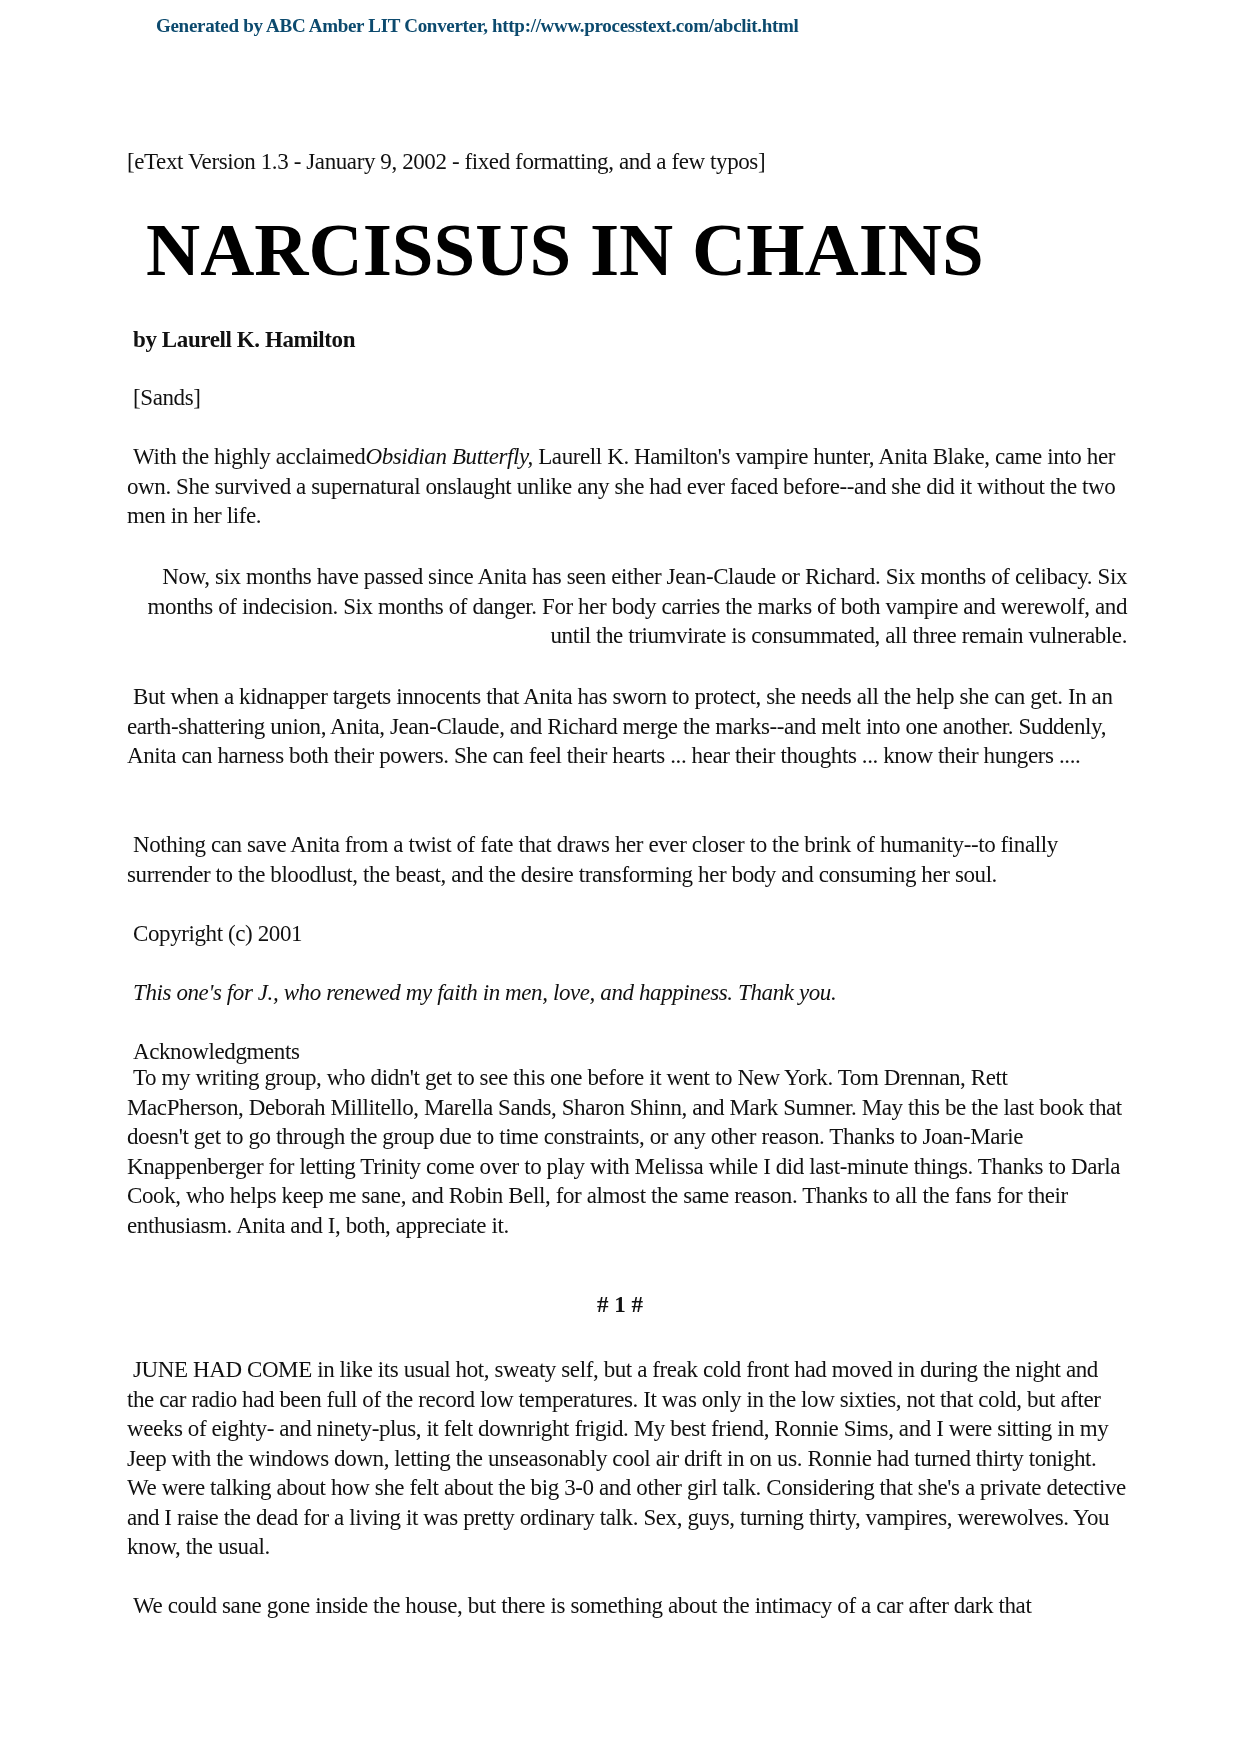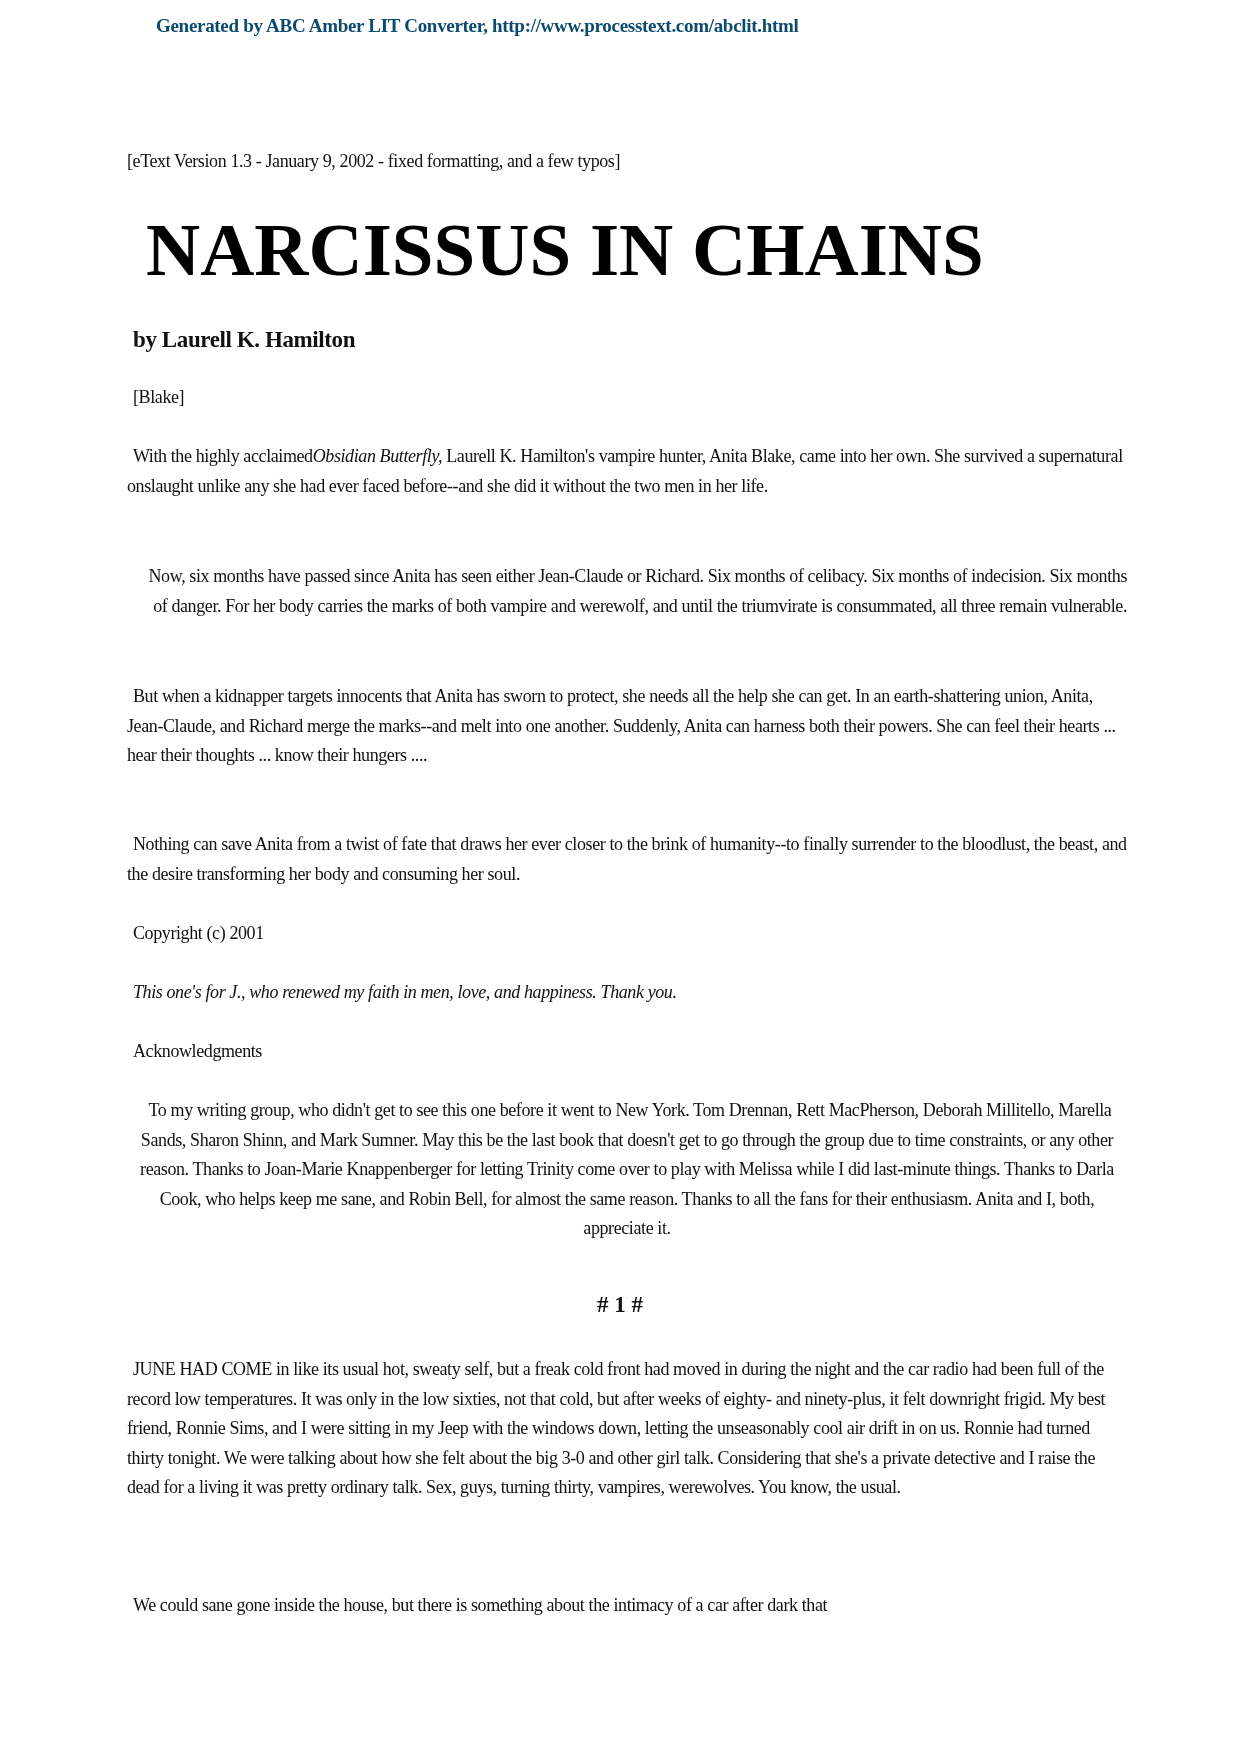--- a/index.html
+++ b/index.html
@@ -23,21 +23,21 @@
       font-weight: bold;
       font-size: 19px;
       color: #0c4a6e;
       letter-spacing: -0.3px;
       text-decoration: none;
     }
     .abs {
       position: absolute;
       left: 127px;
       width: 1000px;
-      font-size: 18px;
+      font-size: 23px;
       line-height: 29.5px;
       letter-spacing: -0.4px;
     }
     .version { top: 147px; }
     .title {
       position: absolute;
       left: 146px;
       top: 205px;
       font-size: 75px;
       font-weight: bold;
@@ -53,21 +53,21 @@
     }
     .blurb-label { top: 383px; left: 133px; }
     .para { text-indent: 6px; }
     .p1 { top: 442px; }
     .p2 { top: 562px; text-align: right; }
     .p3 { top: 682px; }
     .p4 { top: 830px; }
     .copyright { top: 919px; left: 133px; }
     .dedication { top: 978px; left: 133px; font-style: italic; }
     .ack-label { top: 1037px; left: 133px; }
-    .ack { top: 1096px; text-align: center; }
+    .ack { top: 1063px; }
     .chapter {
       position: absolute;
       top: 1292px;
       left: 0;
       width: 1240px;
       text-align: center;
       font-weight: bold;
       font-size: 23px;
     }
     .ch1 { top: 1355px; }
@@ -78,21 +78,21 @@
 <body>
 
 <a class="header-link">Generated by ABC Amber LIT Converter, http://www.processtext.com/abclit.html</a>
 
 <div class="abs version">[eText Version 1.3 - January 9, 2002 - fixed formatting, and a few typos]</div>
 
 <h1 class="title" style="margin:0;">NARCISSUS IN CHAINS</h1>
 
 <div class="abs author">by Laurell K. Hamilton</div>
 
-<div class="abs blurb-label">[Blake]</div>
+<div class="abs blurb-label">[Sands]</div>
 
 <div class="abs para p1"><span>With the highly acclaimed</span><i class="title-ref">Obsidian Butterfly,</i><span> Laurell K. Hamilton's vampire hunter, Anita Blake, came into her own. She survived a supernatural onslaught unlike any she had ever faced before--and she did it without the two men in her life.</span></div>
 
 <div class="abs para p2">Now, six months have passed since Anita has seen either Jean-Claude or Richard. Six months of celibacy. Six months of indecision. Six months of danger. For her body carries the marks of both vampire and werewolf, and until the triumvirate is consummated, all three remain vulnerable.</div>
 
 <div class="abs para p3">But when a kidnapper targets innocents that Anita has sworn to protect, she needs all the help she can get. In an earth-shattering union, Anita, Jean-Claude, and Richard merge the marks--and melt into one another. Suddenly, Anita can harness both their powers. She can feel their hearts ... hear their thoughts ... know their hungers ....</div>
 
 <div class="abs para p4">Nothing can save Anita from a twist of fate that draws her ever closer to the brink of humanity--to finally surrender to the bloodlust, the beast, and the desire transforming her body and consuming her soul.</div>
 
 <div class="abs copyright">Copyright (c) 2001</div>

